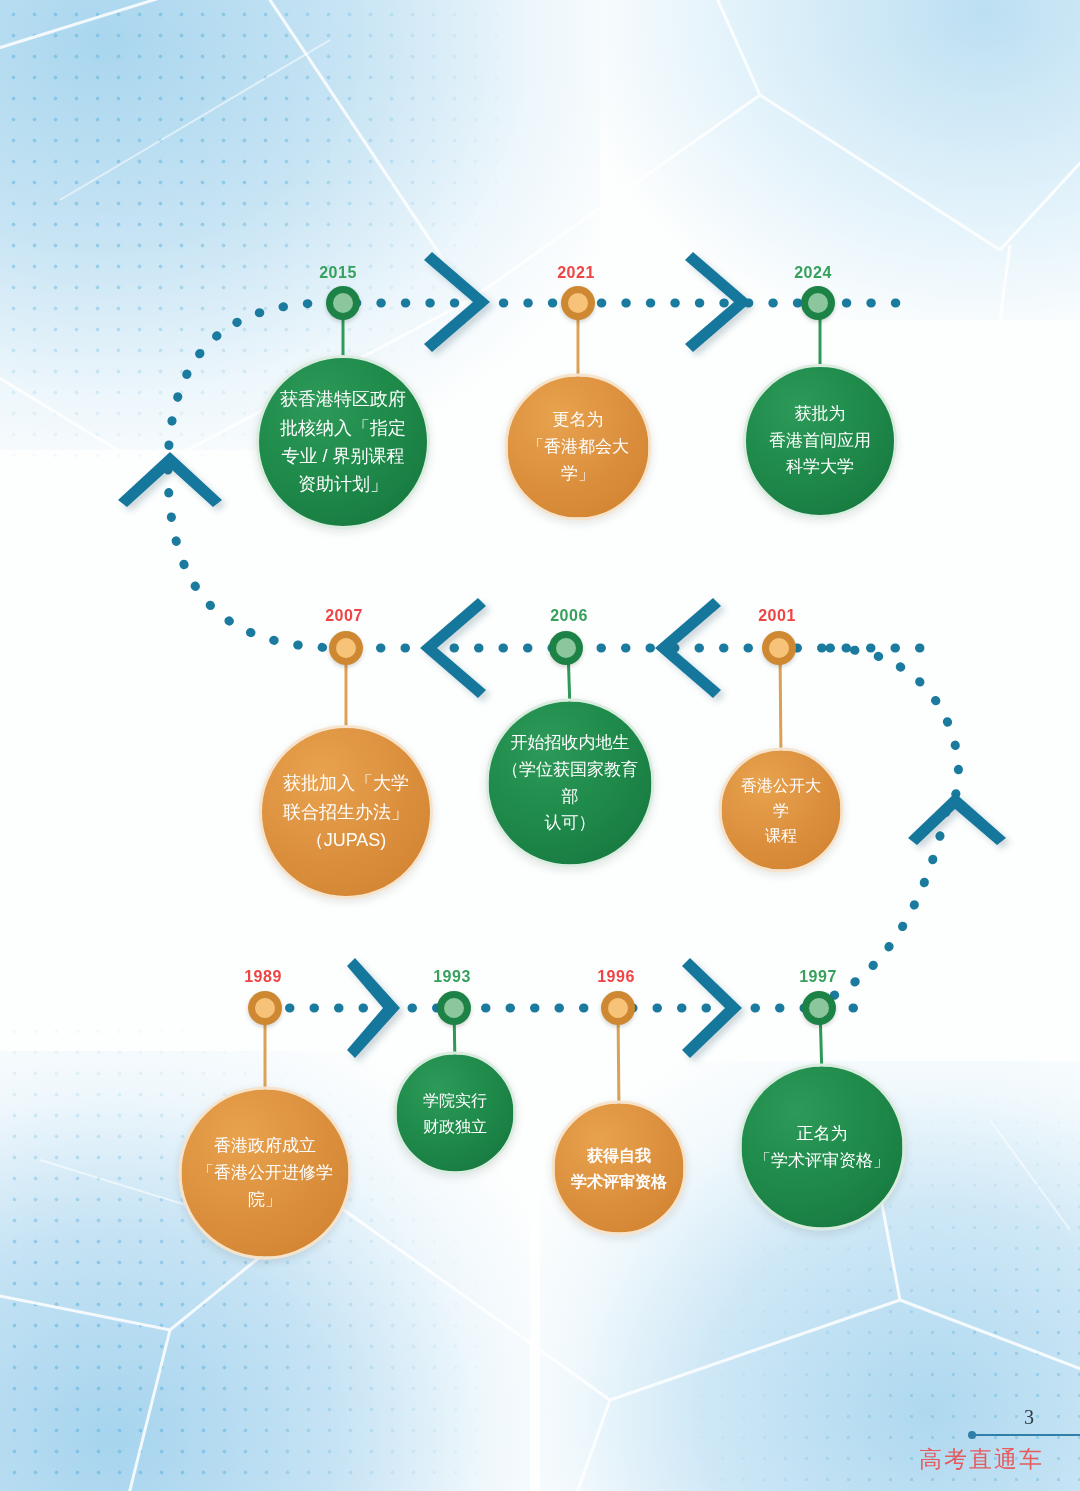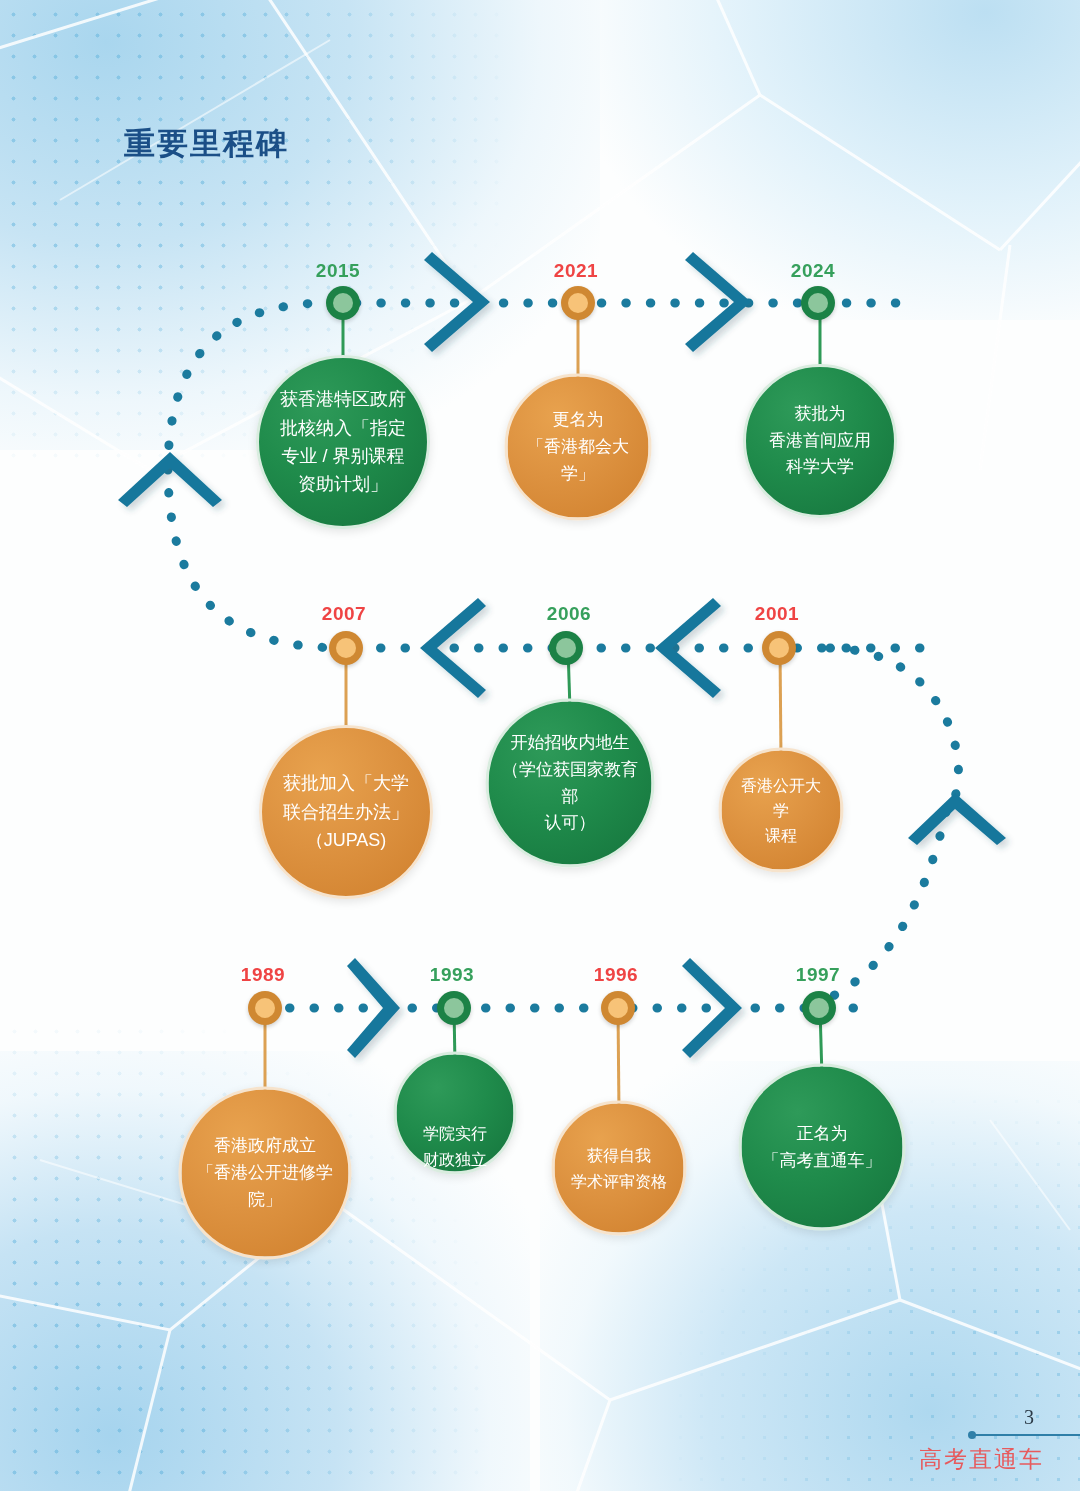--- a/index.html
+++ b/index.html
@@ -72,21 +72,21 @@
     box-shadow:0 2px 4px rgba(0,0,0,.18);
   }
   .node-core{width:20px;height:20px;border-radius:50%;}
   .node.green .node-ring{background:#1c8246;}
   .node.green .node-core{background:#8cc69c;}
   .node.orange .node-ring{background:#cf8832;}
   .node.orange .node-core{background:#f7c378;}
 
   .year{
     position:absolute;transform:translate(-50%,-100%);
-    font-size:19px;font-weight:bold;letter-spacing:.5px;white-space:nowrap;
+    font-size:16px;font-weight:bold;letter-spacing:.5px;white-space:nowrap;
   }
   .year.green{color:#36a05c;}
   .year.orange{color:#ef4444;}
 
   .bubble{
     position:absolute;transform:translate(-50%,-50%);
     border-radius:50%;
     display:flex;align-items:center;justify-content:center;
     text-align:center;color:#ffffff;
     line-height:1.58;
@@ -144,21 +144,20 @@
         <path d="M 900 1300 L 870 1140"></path>
       </g>
       <g stroke="#ffffff" fill="none" stroke-width="2" opacity="0.55">
         <path d="M 60 200 L 330 40"></path>
         <path d="M 40 1160 L 300 1240"></path>
         <path d="M 990 1120 L 1070 1230"></path>
       </g>
     </svg>
   </div>
 
-  <div class="title">重要里程碑</div>
 
   <svg class="flow-svg" viewBox="0 0 1080 1491">
     <defs>
       <filter id="chevShadow" x="-40%" y="-40%" width="190%" height="190%">
         <feDropShadow dx="4" dy="4" stdDeviation="3" flood-color="#1a4a5e" flood-opacity="0.22"></feDropShadow>
       </filter>
     </defs>
 
     <g stroke="#1b7b9e" stroke-width="9" stroke-linecap="round" fill="none" stroke-dasharray="0.5 24">
 
@@ -288,43 +287,43 @@
       <div class="bubble orange" style="left: 265px; top: 1173px; width: 167px; height: 167px; font-size: 17px;">
         <span class="btxt">香港政府成立
 「香港公开进修学院」</span>
       </div>
       <div class="year green" style="left: 452px; top: 986px; text-align: right;">1993</div>
       <div class="node green" style="left: 454px; top: 1008px;">
         <div class="node-ring">
           <div class="node-core"></div>
         </div>
       </div>
-      <div class="bubble green" style="left: 455px; top: 1113px; width: 117px; height: 117px; font-size: 16px; align-items: flex-end;">
+      <div class="bubble green" style="left: 455px; top: 1113px; width: 117px; height: 117px; font-size: 16px;">
         <span class="btxt">学院实行
 财政独立</span>
       </div>
       <div class="year orange" style="left: 616px; top: 986px;">1996</div>
       <div class="node orange" style="left: 618px; top: 1008px;">
         <div class="node-ring">
           <div class="node-core"></div>
         </div>
       </div>
-      <div class="bubble orange" style="left: 619px; top: 1168px; width: 129px; height: 129px; font-size: 16px;">
+      <div class="bubble orange" style="left: 619px; top: 1168px; width: 129px; height: 129px; font-size: 16px; font-weight: bold;">
         <span class="btxt">获得自我
 学术评审资格</span>
       </div>
       <div class="year green" style="left: 818px; top: 986px;">1997</div>
       <div class="node green" style="left: 819px; top: 1008px;">
         <div class="node-ring">
           <div class="node-core"></div>
         </div>
       </div>
       <div class="bubble green" style="left: 822px; top: 1147px; width: 161px; height: 161px; font-size: 17px;">
         <span class="btxt">正名为
-「高考直通车」</span>
+「学术评审资格」</span>
       </div>
     </div>
 
   <div class="pagenum">3</div>
   <div class="page-rule"></div>
   <div class="page-rule-dot"></div>
   <div class="watermark">高考直通车</div>
 </div>
 
 </body></html>

